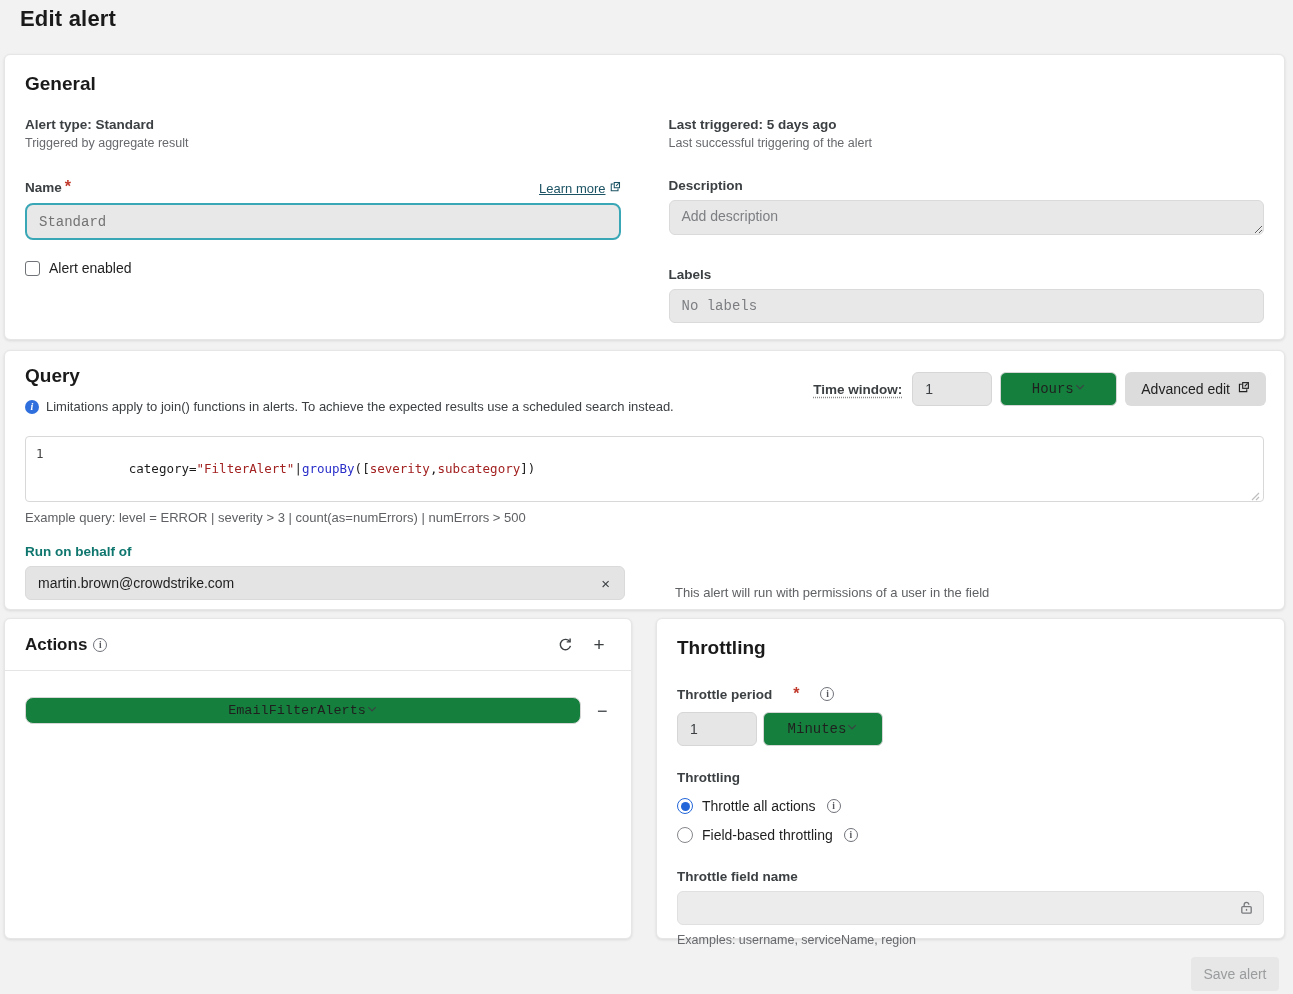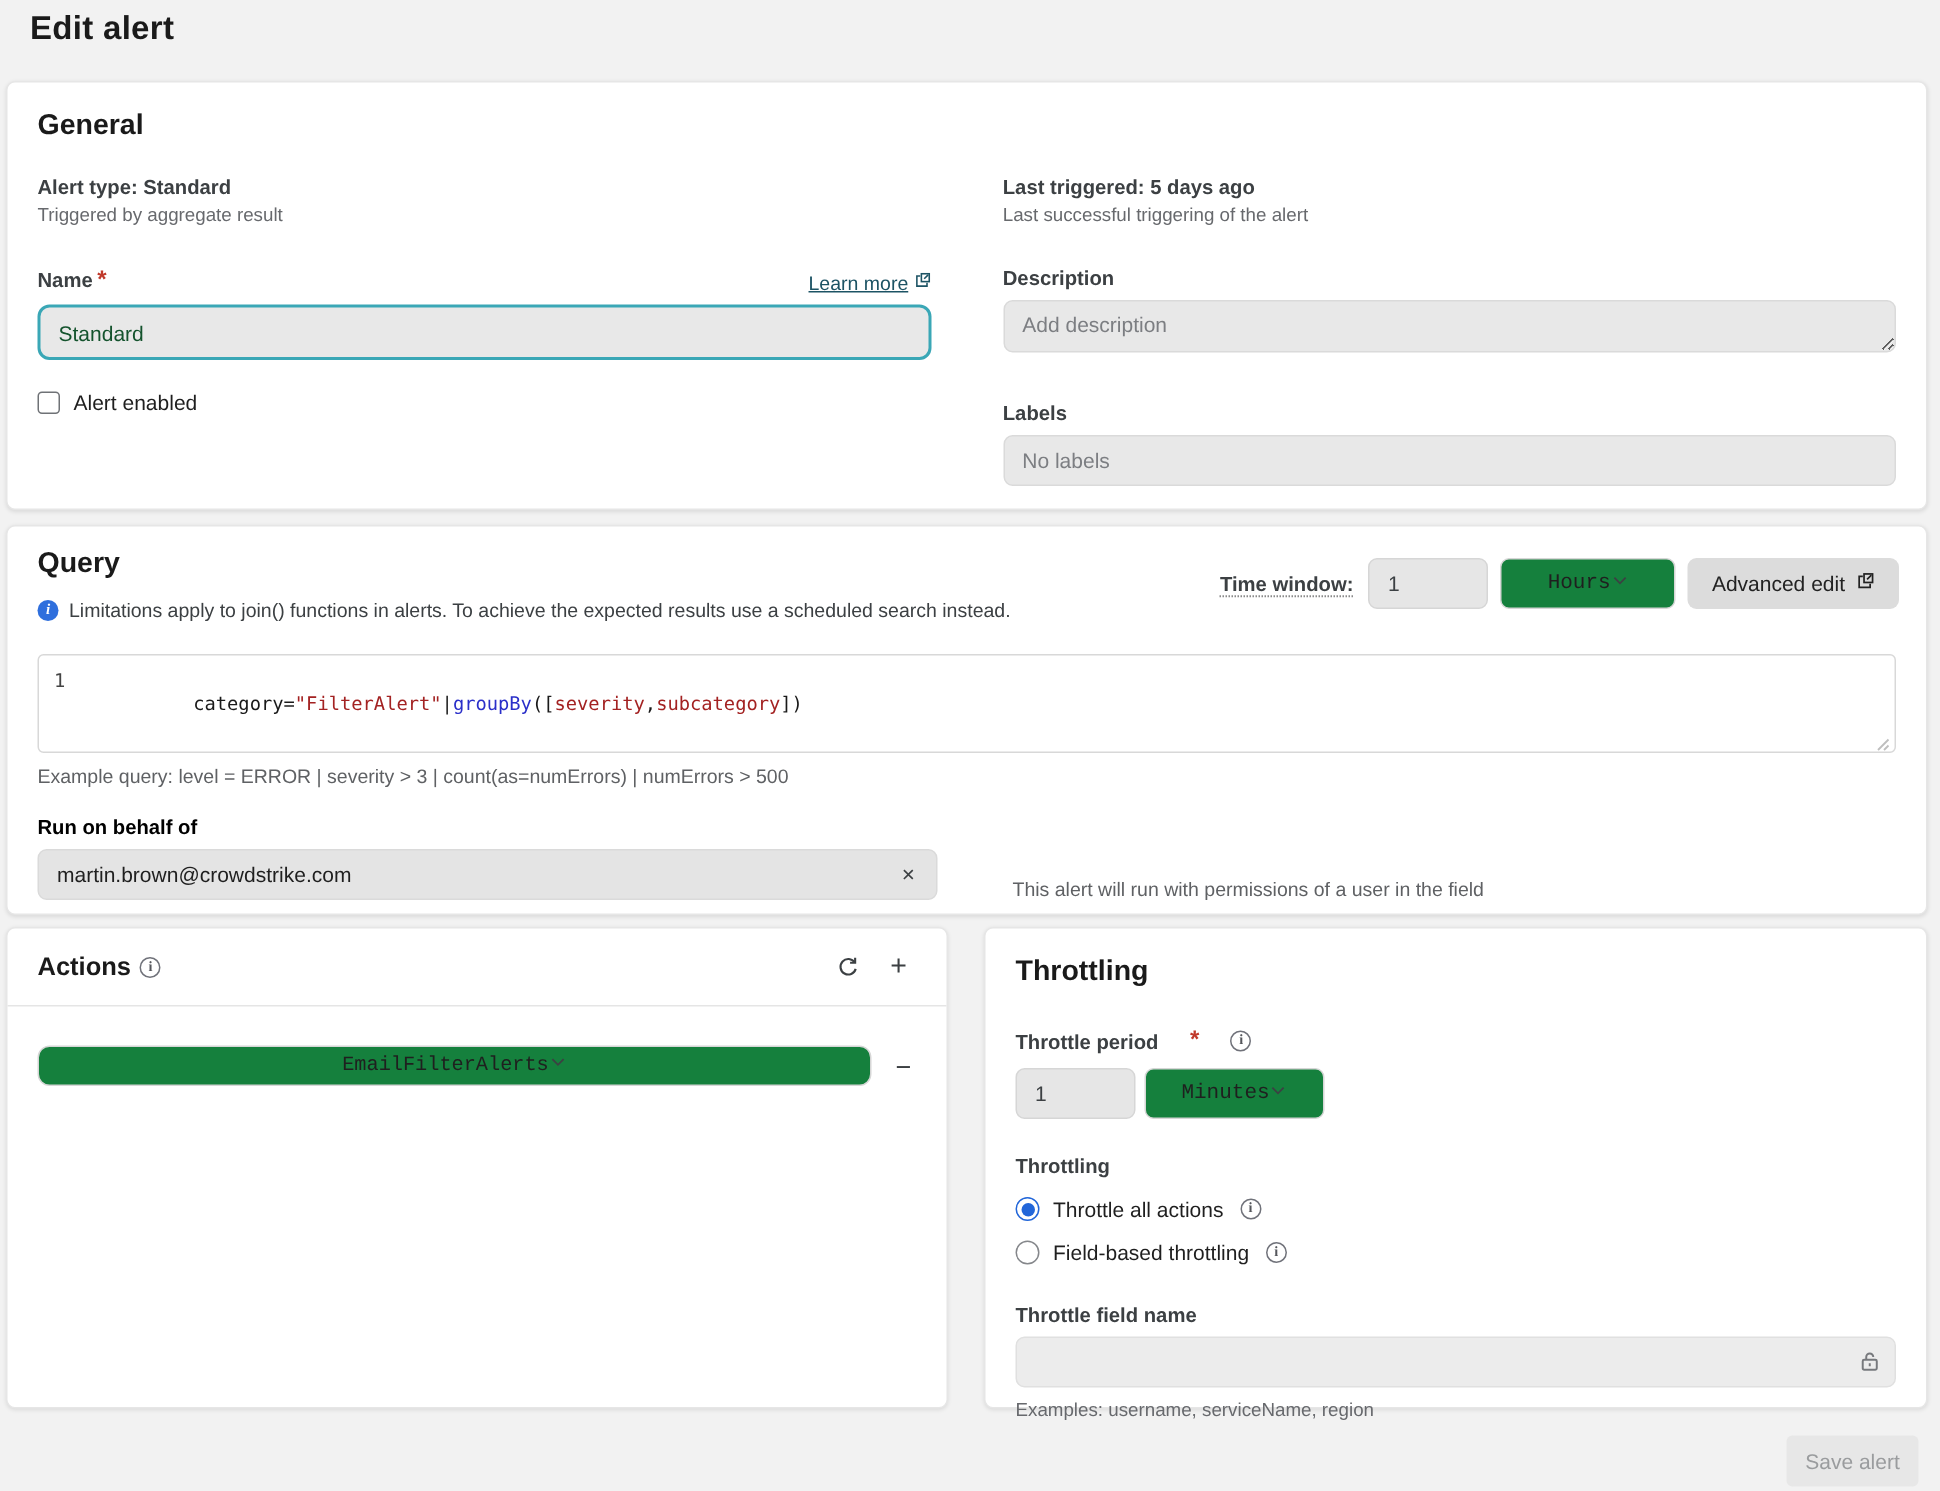--- a/index.html
+++ b/index.html
@@ -45,22 +45,22 @@
   .req{color:var(--danger-red);margin-left:3px;font-weight:bold;}
   .link{
     font-size:13px;color:var(--link-blue);text-decoration:underline;
     display:inline-flex;align-items:center;gap:3px;cursor:pointer;
   }
   .link svg{text-decoration:none;}
 
   .text-input{
     width:100%;height:34px;margin-top:7px;
     background:#e8e8e8;border:1px solid #dadada;border-radius:6px;
-    font-size:14px;color:#14532d;padding:2px 12px;
-    font-family:Liberation Sans, sans-serif;
+    font-size:14px;color:#737373;padding:2px 12px;
+    font-family:Liberation Mono, monospace;
   }
   .text-input::placeholder{color:#7c7e82;}
   .input-focused{
     border:2px solid var(--accent-teal);border-radius:8px;height:37px;outline:none;
   }
   .textarea{
     width:100%;height:35px;margin-top:7px;resize:vertical;
     background:#e8e8e8;border:1px solid #dadada;border-radius:6px;
     font-size:14px;color:#1a1a1a;padding:7px 12px;
     font-family:"Liberation Sans","DejaVu Sans",sans-serif;
@@ -112,21 +112,21 @@
     border:1px solid #d8d8d8;border-radius:4px;padding:9px 10px;
     font-family:"DejaVu Sans Mono","Liberation Mono",monospace;font-size:12.5px;
   }
   .code-line{display:flex;gap:10px;white-space:pre;}
   .line-no{color:#444;}
   .tok{color:#1a1a1a;}
   .tok-string{color:var(--code-string);}
   .tok-func{color:var(--code-func);}
   .resize-corner{position:absolute;right:3px;bottom:3px;width:9px;height:9px;opacity:.55;}
   .example-text{margin-top:8px;font-size:13px;color:#5f6164;}
-  .robo-label{margin-top:19px;font-size:13.5px;font-weight:bold;color:#000000;}
+  .robo-label{margin-top:19px;font-size:13.5px;font-weight:bold;color:#0f766e;}
   .robo-row{display:flex;align-items:flex-end;}
   .chip-input{
     width:600px;height:34px;margin-top:7px;background:#e4e4e4;border:1px solid #dadada;border-radius:6px;
     display:flex;align-items:center;justify-content:space-between;padding:0 12px;
   }
   .chip-text{font-size:14px;color:#1f1f1f;}
   .clear-x{font-size:15px;color:#3c4043;cursor:pointer;padding:0 2px;}
   .robo-hint{font-size:13px;color:#5f6164;margin-left:50px;margin-top:13px;}
 
   

